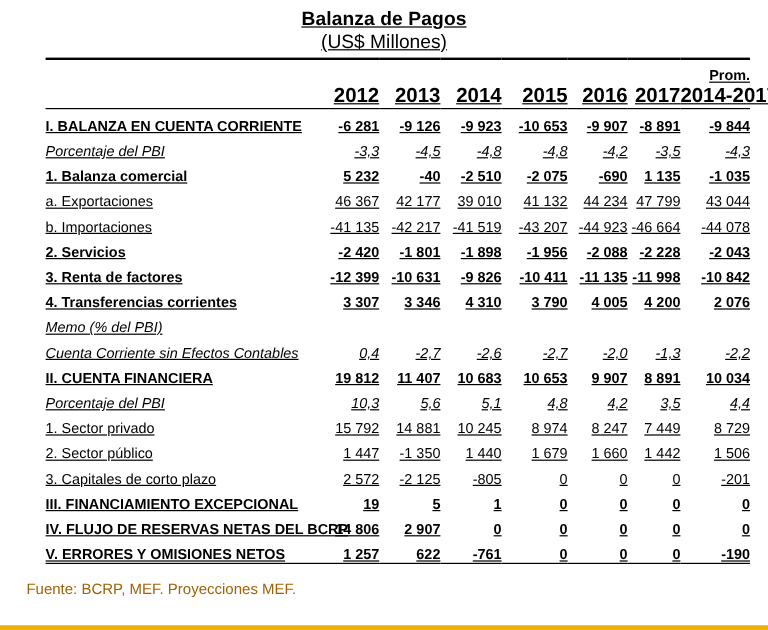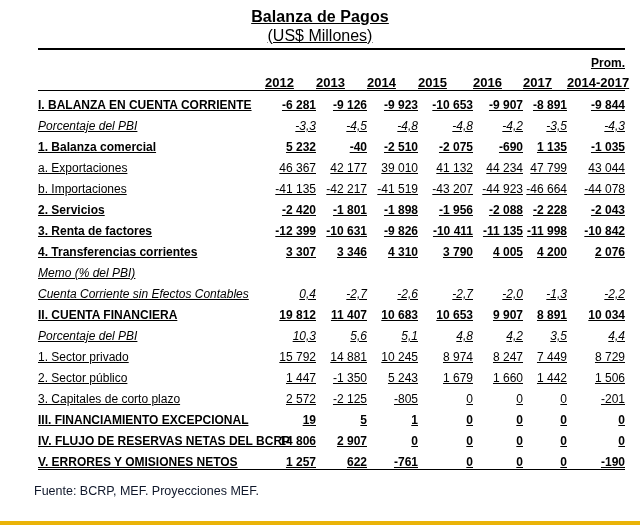--- a/index.html
+++ b/index.html
@@ -66,22 +66,23 @@
 
   
   .hdr-prom td {
     font-size: 12px;
     font-weight: bold;
     text-align: right;
     height: 20px;
     padding-top: 6px;
   }
   .hdr-years td {
-    font-size: 13px;
+    font-size: 17px;
     font-weight: bold;
+    text-align: right;
     height: 20px;
     padding-bottom: 3px;
   }
 
   
   tr.drow td { height: 21px; }
   td.lbl {
     text-align: left;
     font-size: 12px;
     padding-left: 2px;
@@ -96,23 +97,23 @@
   .ind1 { padding-left: 10px; }
   .ind2 { padding-left: 22px; }
   .ind3 { padding-left: 34px; }
   .ind-roman { padding-left: 8px; }
 
   .gap-top td { padding-top: 7px; }
 
   
   .footer-note {
     position: absolute;
-    left: 34px;
+    left: 22px;
     font-size: 12.5px;
-    color: #0f172a;
+    color: #a16207;
   }
 </style>
 </head>
 <body>
 
 <div id="page">
 
   <div class="title-block">
     <div class="doc-title">Balanza de Pagos</div>
     <div class="doc-subtitle">(US$ Millones)</div>
@@ -298,21 +299,21 @@
           <td class="num">8 974</td>
           <td class="num">8 247</td>
           <td class="num">7 449</td>
           <td class="num">8 729</td>
         </tr>
 
         <tr class="drow">
           <td class="lbl ind3">2. Sector público</td>
           <td class="num">1 447</td>
           <td class="num">-1 350</td>
-          <td class="num">5 243</td>
+          <td class="num">1 440</td>
           <td class="num">1 679</td>
           <td class="num">1 660</td>
           <td class="num">1 442</td>
           <td class="num">1 506</td>
         </tr>
 
         <tr class="drow">
           <td class="lbl ind3">3. Capitales de corto plazo</td>
           <td class="num">2 572</td>
           <td class="num">-2 125</td>

